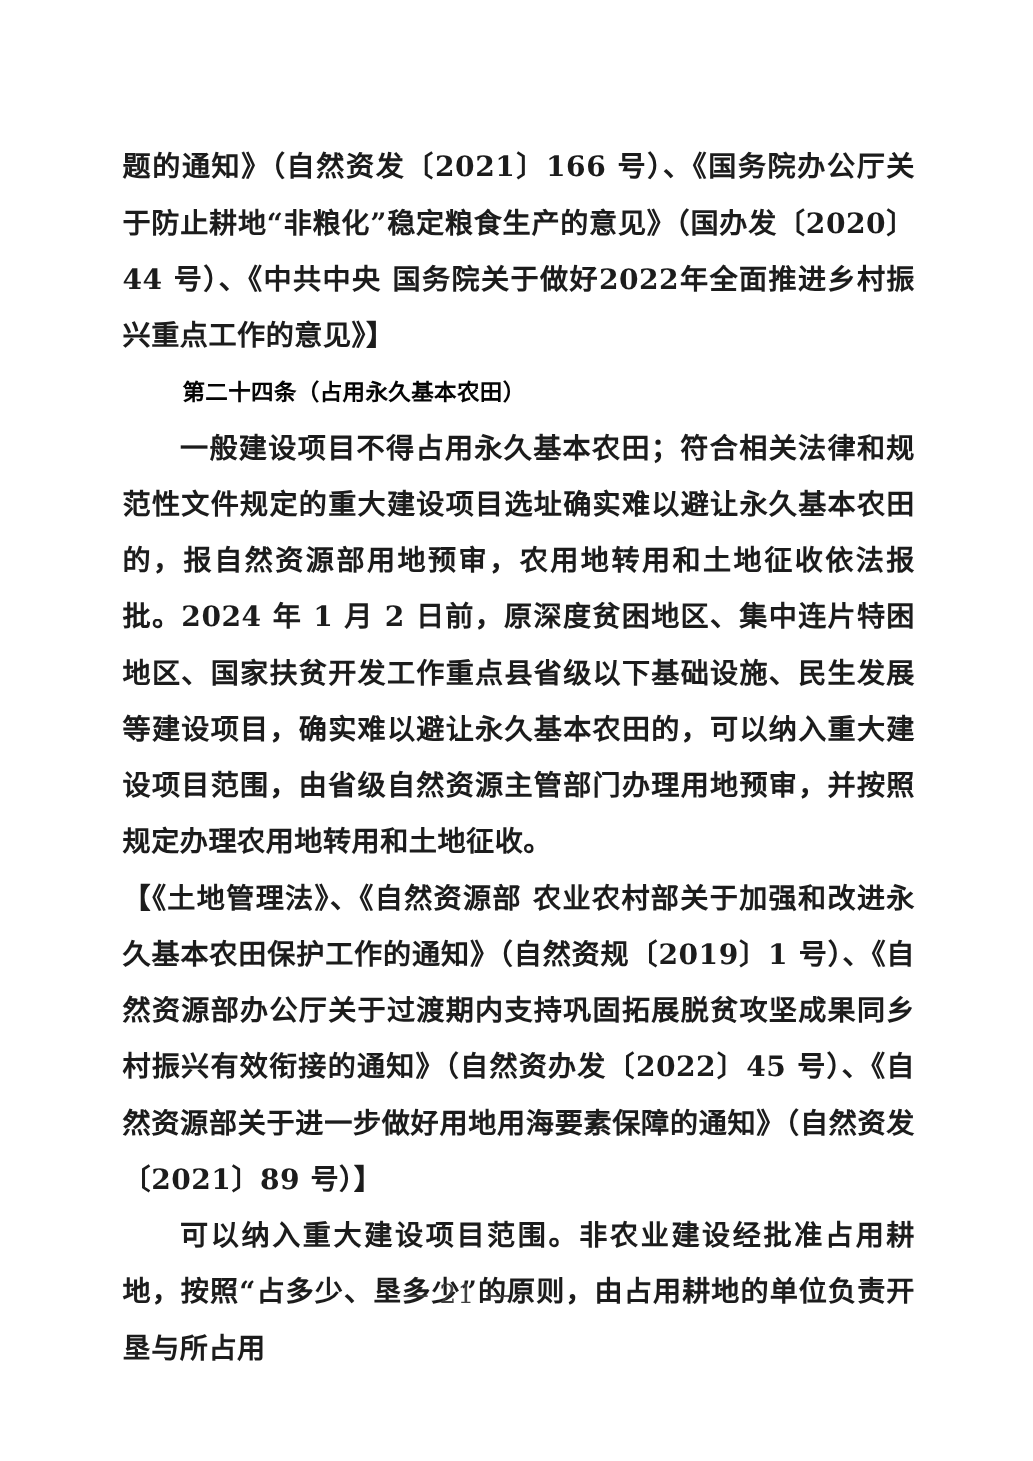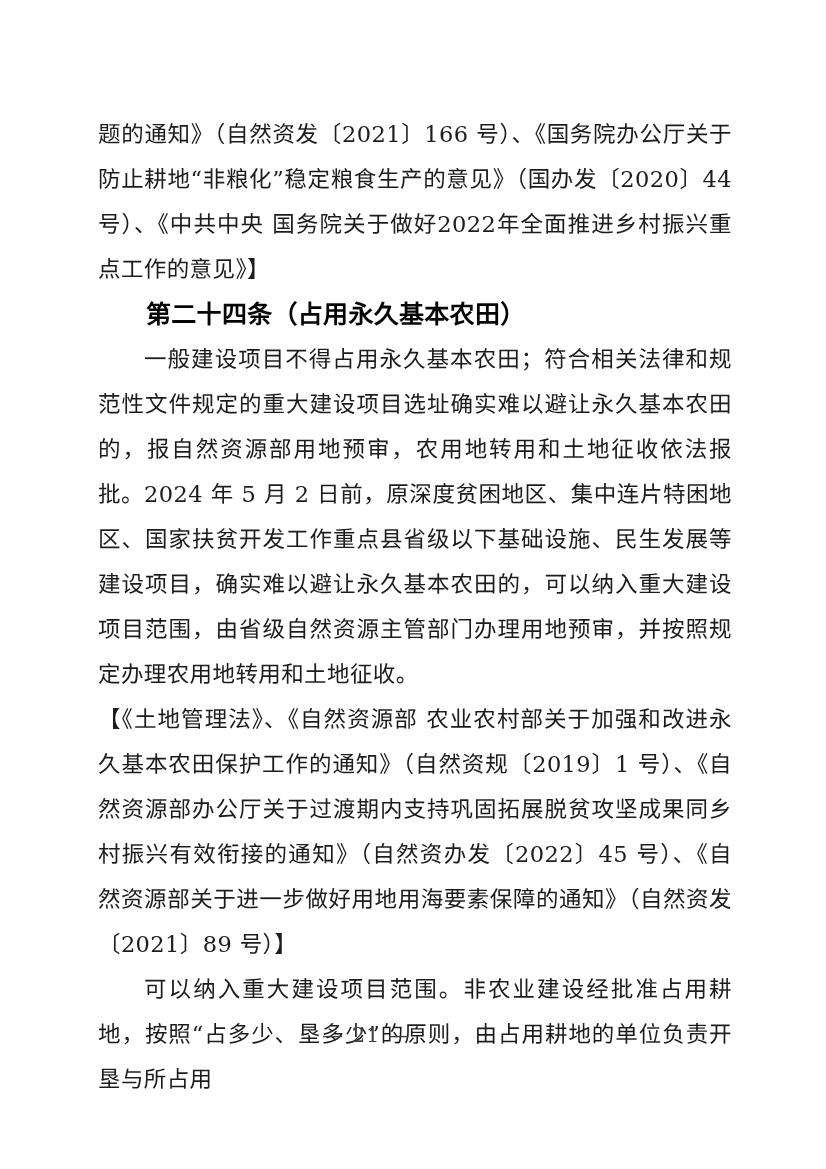--- a/index.html
+++ b/index.html
@@ -35,28 +35,29 @@
   
   .para {
     font-size: 22.5px;
     line-height: 45px;
     letter-spacing: 0.4px;
     text-align: justify;
     text-justify: inter-character;
     margin: 0;
     color: #1c1c1c;
     word-break: break-all;
+    font-weight: bold;
   }
 
   .para.indent {
     text-indent: 46px;
   }
 
   .heading {
-    font-size: 25px;
+    font-size: 18px;
     line-height: 45px;
     font-weight: bold;
     text-indent: 48px;
     margin: 0;
     color: #050505;
     letter-spacing: 0.3px;
     text-align: left;
   }
 
   .footer {
@@ -76,21 +77,21 @@
 <body>
 
 <div class="page">
 
   <div class="content">
 
     <p class="para">题的通知》（自然资发〔2021〕166 号）、《国务院办公厅关于防止耕地“非粮化”稳定粮食生产的意见》（国办发〔2020〕44 号）、《中共中央 国务院关于做好2022年全面推进乡村振兴重点工作的意见》】</p>
 
     <p class="heading">第二十四条（占用永久基本农田）</p>
 
-    <p class="para indent">一般建设项目不得占用永久基本农田；符合相关法律和规范性文件规定的重大建设项目选址确实难以避让永久基本农田的，报自然资源部用地预审，农用地转用和土地征收依法报批。2024 年 5 月 2 日前，原深度贫困地区、集中连片特困地区、国家扶贫开发工作重点县省级以下基础设施、民生发展等建设项目，确实难以避让永久基本农田的，可以纳入重大建设项目范围，由省级自然资源主管部门办理用地预审，并按照规定办理农用地转用和土地征收。</p>
+    <p class="para indent">一般建设项目不得占用永久基本农田；符合相关法律和规范性文件规定的重大建设项目选址确实难以避让永久基本农田的，报自然资源部用地预审，农用地转用和土地征收依法报批。2024 年 1 月 2 日前，原深度贫困地区、集中连片特困地区、国家扶贫开发工作重点县省级以下基础设施、民生发展等建设项目，确实难以避让永久基本农田的，可以纳入重大建设项目范围，由省级自然资源主管部门办理用地预审，并按照规定办理农用地转用和土地征收。</p>
 
     <p class="para">【《土地管理法》、《自然资源部 农业农村部关于加强和改进永久基本农田保护工作的通知》（自然资规〔2019〕1 号）、《自然资源部办公厅关于过渡期内支持巩固拓展脱贫攻坚成果同乡村振兴有效衔接的通知》（自然资办发〔2022〕45 号）、《自然资源部关于进一步做好用地用海要素保障的通知》（自然资发〔2021〕89 号）】</p>
 
 
     <p class="para indent">可以纳入重大建设项目范围。非农业建设经批准占用耕地，按照“占多少、垦多少”的原则，由占用耕地的单位负责开垦与所占用</p>
 
   </div>
 
   <div class="footer">
     <span>— 21 —</span>

